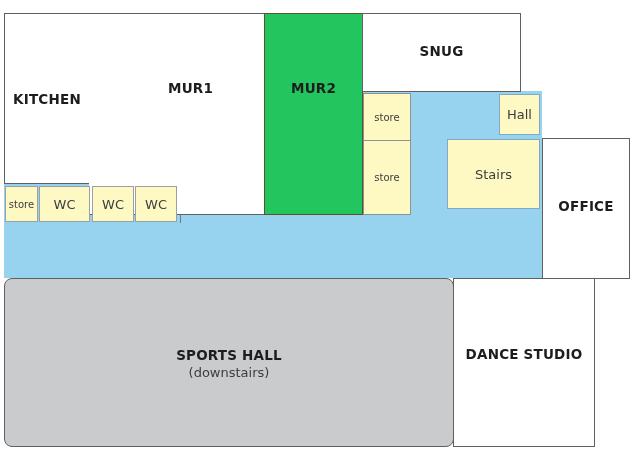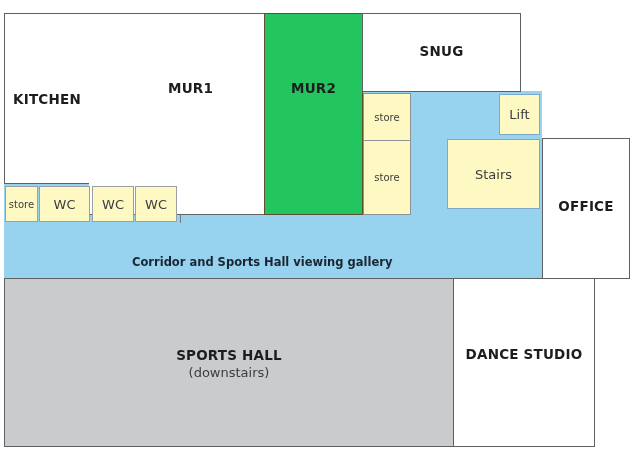--- a/index.html
+++ b/index.html
@@ -129,29 +129,28 @@
   </div>
 
   <div class="fixture" style="left:363px; top:93px; width:48px; height:48px; border-color:#8e9195;">
     <span class="label-small">store</span>
   </div>
   <div class="fixture" style="left:363px; top:140px; width:48px; height:75px; border-color:#8e9195;">
     <span class="label-small">store</span>
   </div>
 
   <div class="fixture" style="left:499px; top:94px; width:41px; height:41px; border-color:#7fa9c4;">
-    <span class="label-med">Lift</span>
+    <span class="label-med">Hall</span>
   </div>
   <div class="fixture" style="left:447px; top:139px; width:93px; height:70px; border-color:#7fa9c4;">
     <span class="label-med">Stairs</span>
   </div>
 
-  <span class="corridor-label" style="left:132px; top:255px;">Corridor and Sports Hall viewing gallery</span>
 
-  <div class="room grey" style="left:4px; top:278px; width:450px; height:169px;">
+  <div class="room grey" style="left:4px; top:278px; width:450px; height:169px;border-radius:8px;">
     <div class="stack" style="margin-top:2px;">
       <span class="label-bold">SPORTS HALL</span>
       <span class="sub">(downstairs)</span>
     </div>
   </div>
 
   <div class="room white" style="left:453px; top:278px; width:142px; height:169px;">
     <span class="label-bold" style="margin-top:-18px;">DANCE STUDIO</span>
   </div>
 

